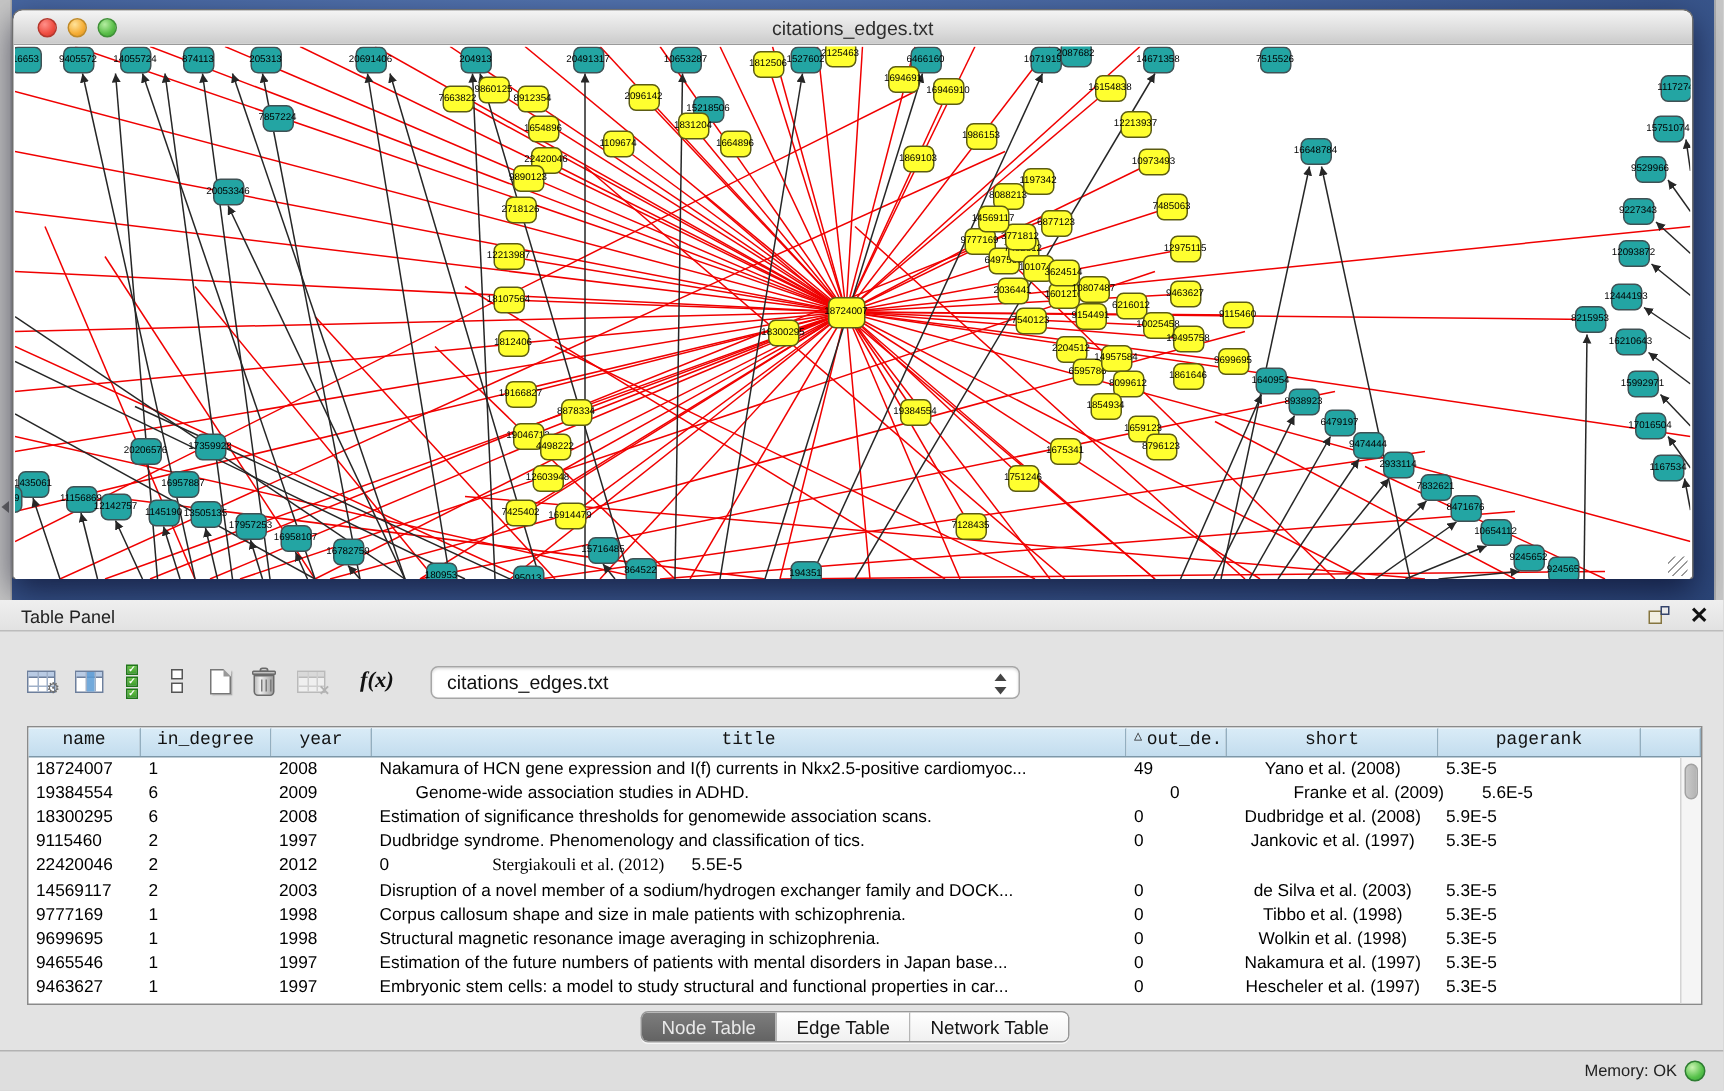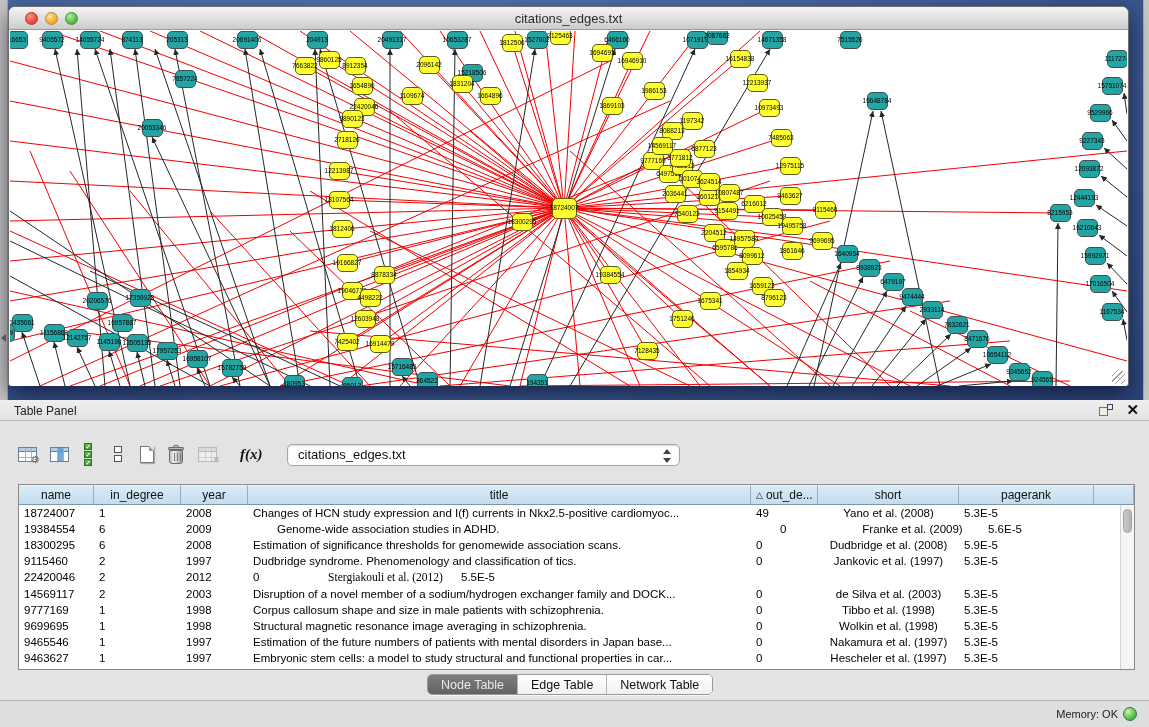--- a/index.html
+++ b/index.html
@@ -76,21 +76,21 @@
   .combo .arrows { position:absolute; right:8px; top:2px; width:9px; height:18px; }
   .combo .arrows .up { position:absolute; top:2px; left:1px; width:0; height:0;
     border-left:4px solid transparent; border-right:4px solid transparent; border-bottom:5px solid #444;}
   .combo .arrows .dn { position:absolute; bottom:2px; left:1px; width:0; height:0;
     border-left:4px solid transparent; border-right:4px solid transparent; border-top:5px solid #444;}
 
   .table-wrap { position:absolute; left:18px; top:84px; width:1117px; height:186px;
     background:#fff; border:1px solid #8a8a8a; overflow:hidden; }
   .thead { display:flex; height:20px; border-bottom:1px solid #7d97a8; }
   .th { background:linear-gradient(#d9ebf7,#c3ddee); border-right:1px solid #93aebf; border-top:1px solid #e8f3fa;
-    font-size:12px; color:#111; display:flex; align-items:center; justify-content:center; overflow:hidden; white-space:nowrap;}
+    font-size:12px; color:#111; display:flex; align-items:flex-start; justify-content:center; overflow:hidden; white-space:nowrap;font-family:Liberation Mono, monospace;}
   .th.left { justify-content:flex-start; padding-left:5px; }
   .sort-tri { font-size:9px; margin-right:3px; color:#222; }
   .tbody .tr { display:flex; height:16.1px; }
   .td { font-size:11.5px; color:#000; white-space:nowrap; overflow:hidden; display:flex; align-items:center; padding-left:5px; }
   .td.center { justify-content:center; padding-left:0; }
   .vscroll { position:absolute; right:0; top:20px; bottom:0; width:14px; background:#f5f5f5; border-left:1px solid #d4d4d4; }
   .vthumb { position:absolute; left:2px; top:4px; width:9px; height:24px; background:linear-gradient(90deg,#c9c9c9,#b3b3b3); border-radius:5px; border:1px solid #a2a2a2;}
 
   .tabs { position:absolute; left:427px; top:274px; height:21px; display:flex;
     border:1px solid #989898; border-radius:5px; overflow:hidden; background:#fff; box-shadow:0 1px 0 rgba(255,255,255,.7);}
@@ -761,21 +761,21 @@
           <div class="th" style="width: 135px;">
             <span>pagerank</span>
           </div>
           <div class="th" style="flex: 1 1 0%;"></div>
         </div>
       <div class="tbody" id="tbody">
           <div class="tr">
             <div class="td" style="width: 75px;">18724007</div>
             <div class="td" style="width: 87px;">1</div>
             <div class="td" style="width: 67px;">2008</div>
-            <div class="td" style="width: 503px;">Changes of HCN study expression and I(f) currents in Nkx2.5-positive cardiomyoc...</div>
+            <div class="td" style="width: 503px;">Nakamura of HCN gene expression and I(f) currents in Nkx2.5-positive cardiomyoc...</div>
             <div class="td" style="width: 67px;">49</div>
             <div class="td center" style="width: 141px;">Yano et al. (2008)</div>
             <div class="td" style="width: 135px;">5.3E-5</div>
           </div>
           <div class="tr">
             <div class="td" style="width: 75px;">19384554</div>
             <div class="td" style="width: 87px;">6</div>
             <div class="td" style="width: 67px;">2009</div>
             <div class="td" style="width: 503px; margin-left: 24px;">Genome-wide association studies in ADHD.</div>
             <div class="td" style="width: 67px;">0</div>

